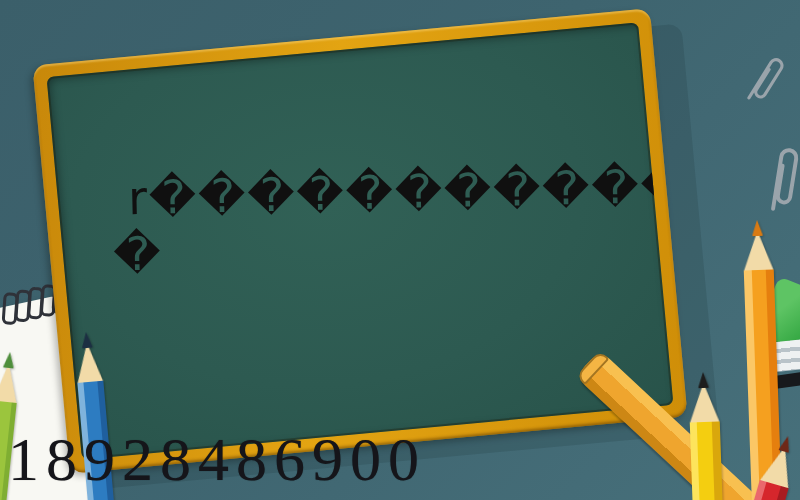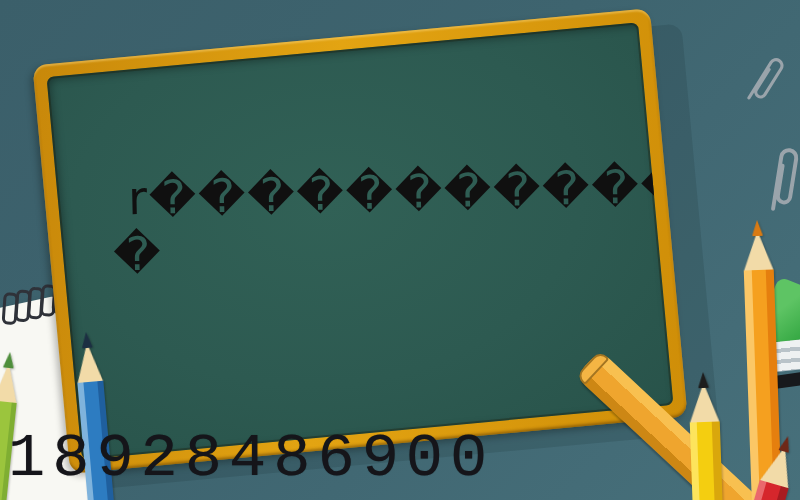--- a/index.html
+++ b/index.html
@@ -26,21 +26,21 @@
   }
   .chalk{
     position:absolute;left:72px;top:100px;color:#101010;
     transform:rotate(4deg);transform-origin:0 0;
     font-size:46px;line-height:56px;letter-spacing:2px;white-space:nowrap;
   }
   .chalk .l2{margin-left:-16px;}
   
   .phone{
     position:absolute;left:8px;top:428px;z-index:20;
-    font-family:Liberation Mono, monospace;font-size:62px;line-height:62px;
+    font-family:Liberation Serif, serif;font-size:62px;line-height:62px;
     letter-spacing:7px;color:#15151a;text-shadow:0 0 1px rgba(0,0,0,.4);
   }
   
   .notepad{
     position:absolute;left:-95px;top:296px;width:150px;height:240px;
     background:#f8f8f3;border-radius:4px;transform:rotate(-12deg);transform-origin:100% 0;
     box-shadow:2px 3px 6px rgba(0,0,0,.28);z-index:2;
   }
   .coil{
     position:absolute;top:-13px;width:9px;height:26px;border:3px solid #2f3239;

